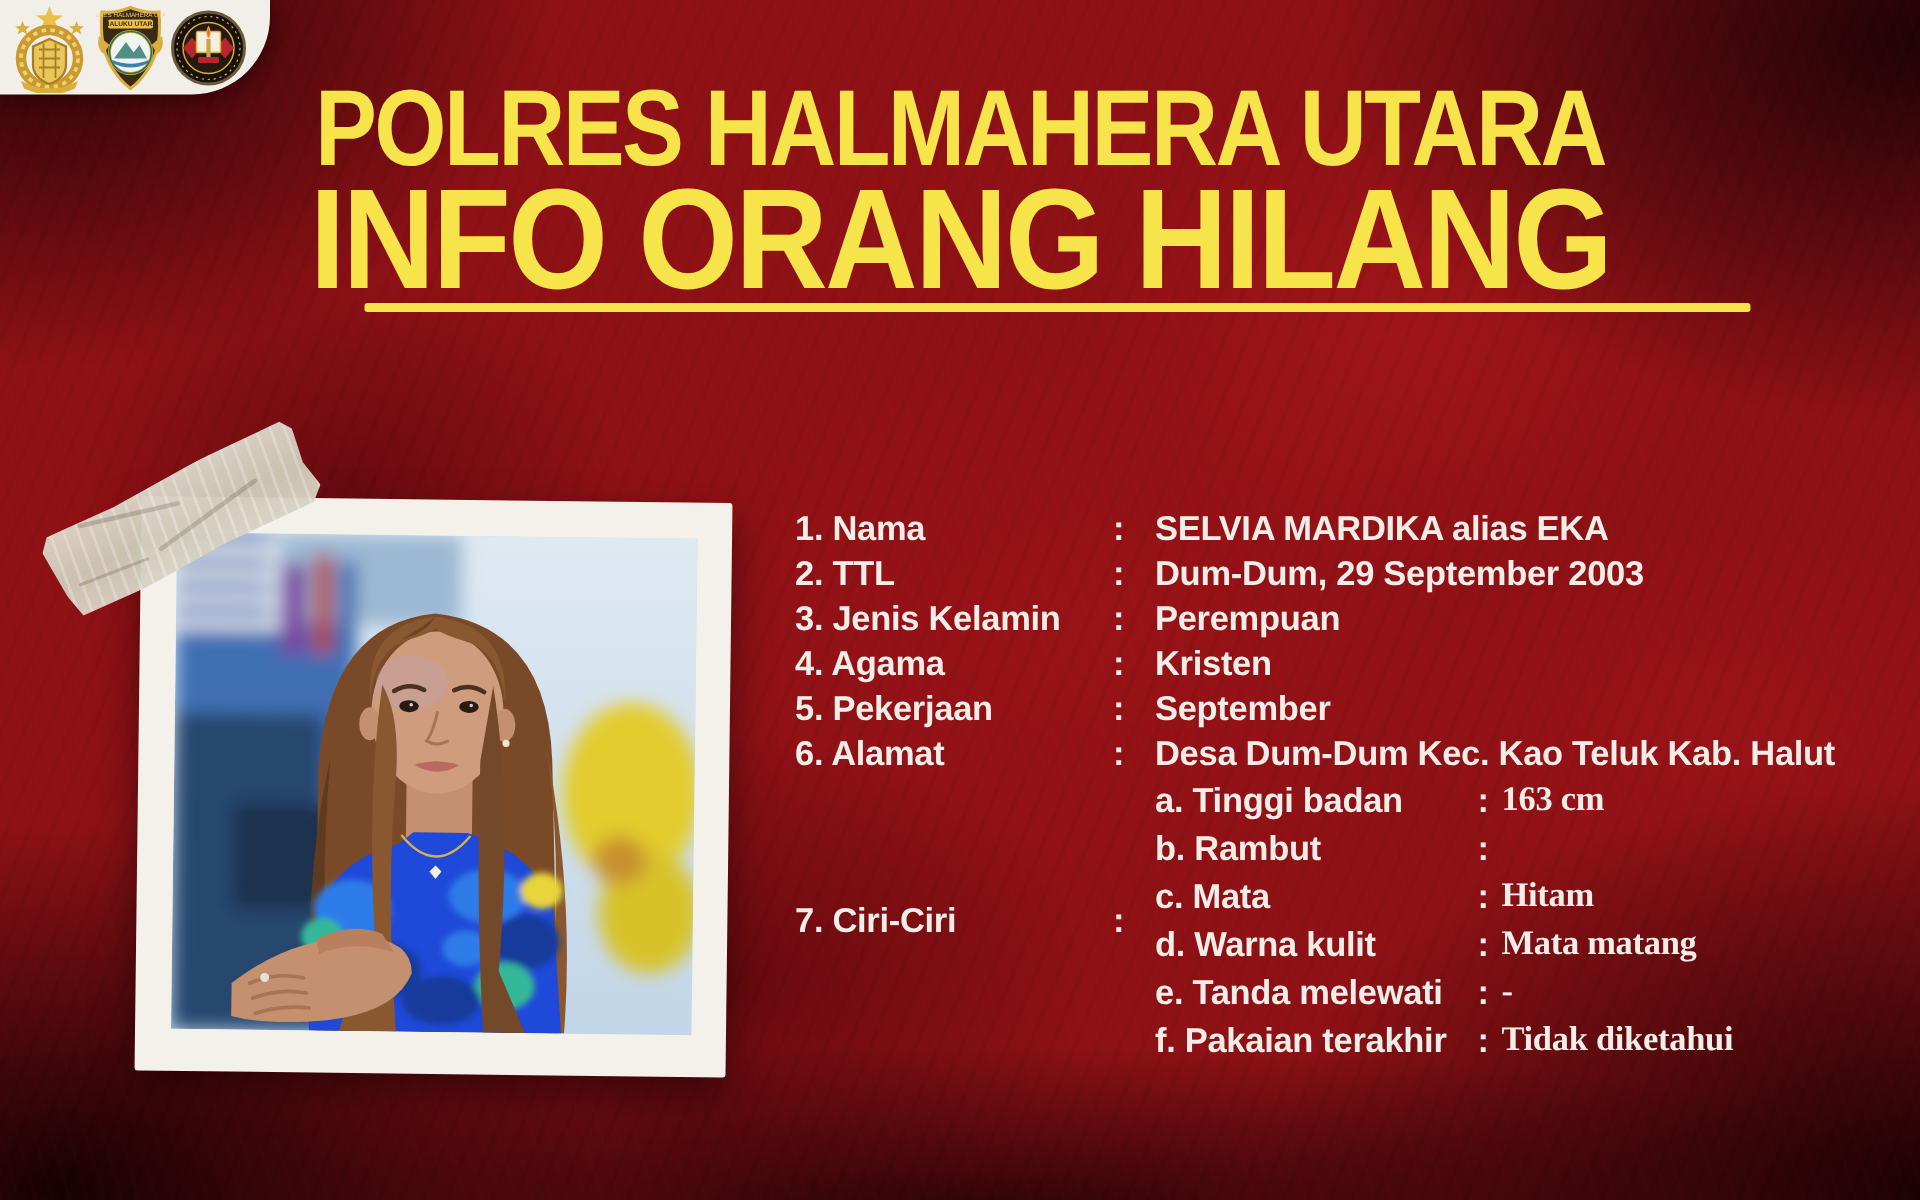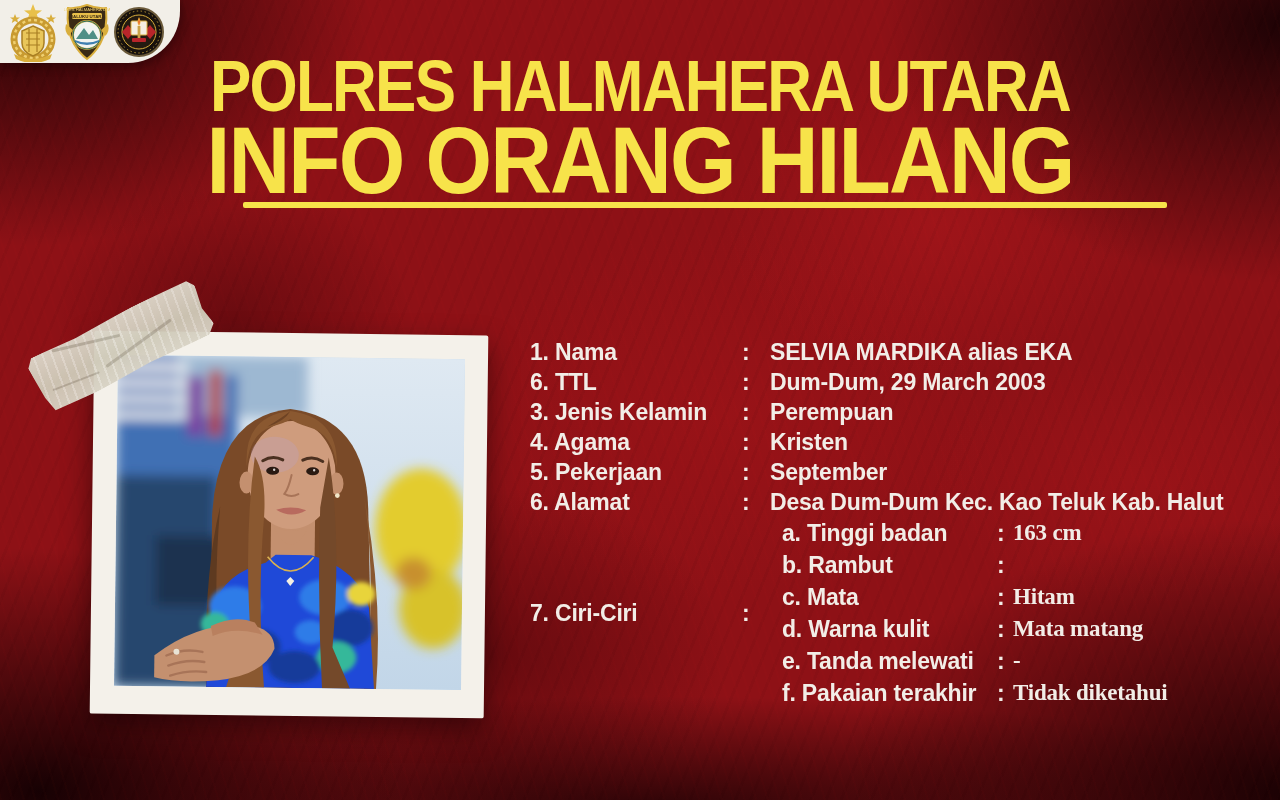--- a/index.html
+++ b/index.html
@@ -76,21 +76,21 @@
 
   
   .details{
     position:absolute;left:530px;top:337px;width:712px;
     color:#f2ede7;font-weight:700;font-size:23px;letter-spacing:-.2px;
   }
   .row{display:flex;align-items:center;min-height:30px;line-height:30px;}
   .row .lbl{flex:0 0 212px;white-space:nowrap;}
   .row .colon{flex:0 0 28px;}
   .row .val{flex:1 1 auto;white-space:nowrap;}
-  .ciri{flex:1 1 auto;margin-left:12px;}
+  .ciri{flex:1 1 auto;}
   .crow{display:flex;min-height:32px;line-height:32px;}
   .crow .clbl{flex:0 0 215px;white-space:nowrap;}
   .crow .ccol{flex:0 0 16px;}
   .crow .cval{flex:1 1 auto;white-space:nowrap;font-family:Liberation Serif, serif;}
 
   .badge-small-text{font-family:"Liberation Sans",sans-serif;}
 </style>
 </head>
 <body>
 
@@ -243,23 +243,23 @@
     <span class="crease c3"></span>
   </div>
 
   <div class="details">
     <div class="row">
       <span class="lbl">1. Nama</span>
       <span class="colon">:</span>
       <span class="val">SELVIA MARDIKA alias EKA</span>
     </div>
     <div class="row">
-      <span class="lbl">6. TTL</span>
-      <span class="colon">:</span>
-      <span class="val">Dum-Dum, 29 March 2003</span>
+      <span class="lbl">2. TTL</span>
+      <span class="colon">:</span>
+      <span class="val">Dum-Dum, 29 September 2003</span>
     </div>
     <div class="row">
       <span class="lbl">3. Jenis Kelamin</span>
       <span class="colon">:</span>
       <span class="val">Perempuan</span>
     </div>
     <div class="row">
       <span class="lbl">4. Agama</span>
       <span class="colon">:</span>
       <span class="val">Kristen</span>

